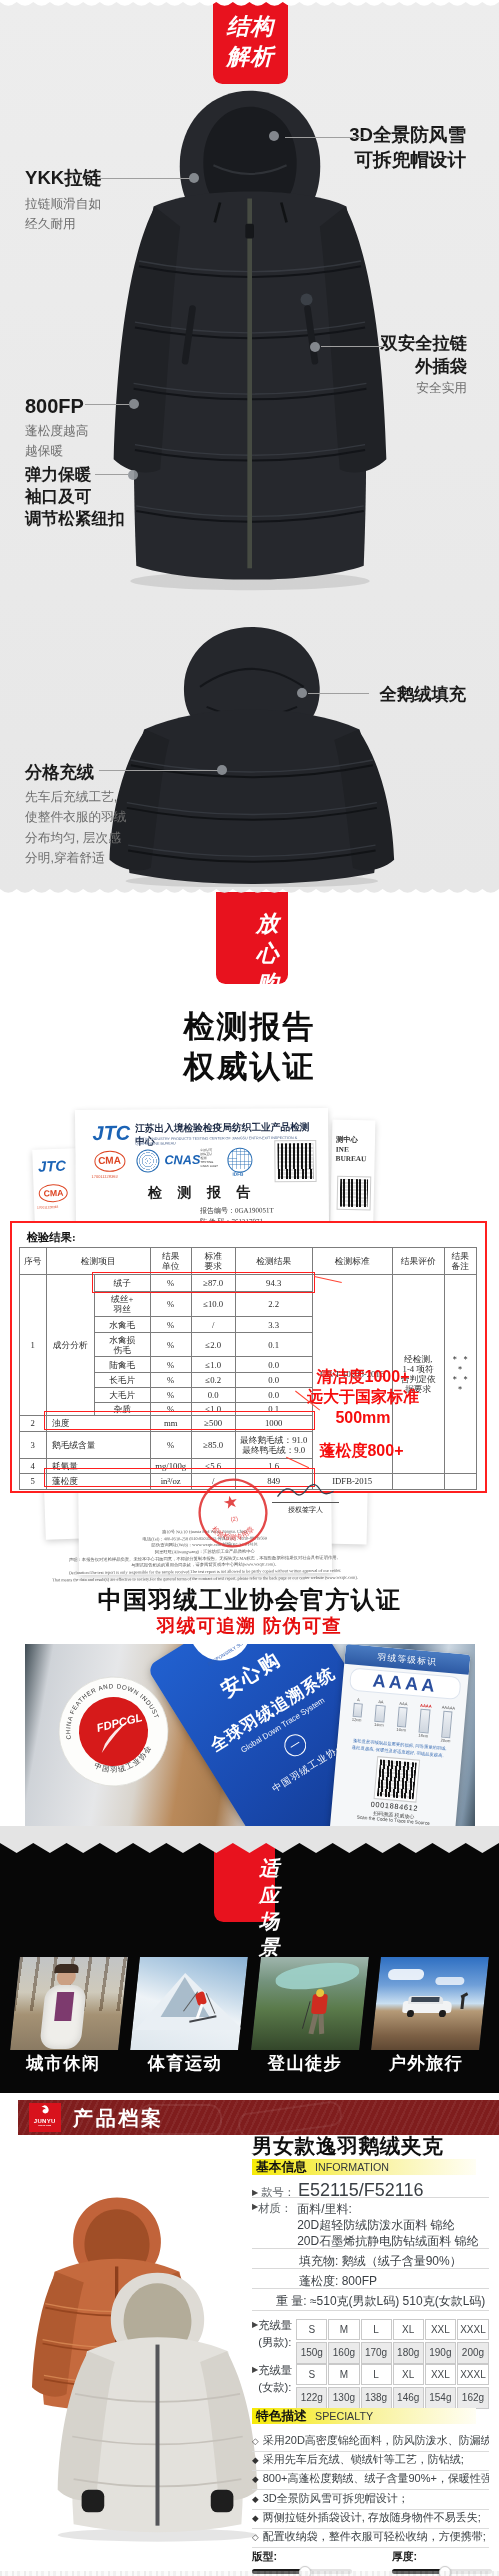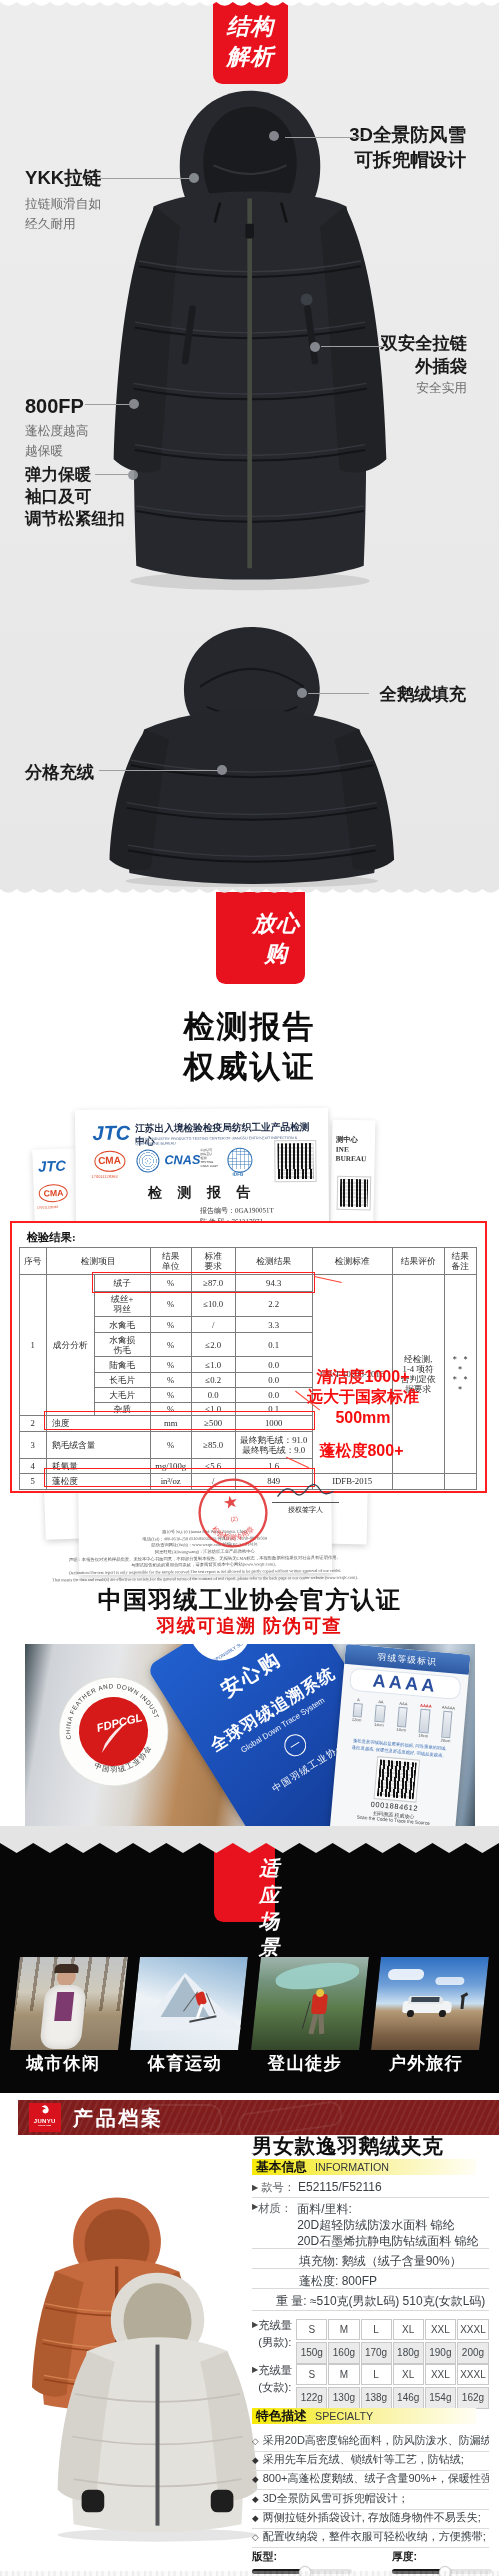--- a/index.html
+++ b/index.html
@@ -9,21 +9,21 @@
   .pre{white-space:pre-line;}
   .ctr{text-align:center;}
   .rt{text-align:right;}
 
   
   .sec-gray{left:0;top:0;width:499px;height:887px;background:linear-gradient(180deg,#ededed,#e7e7e7);}
   .badge{background:#e8121e;border-radius:0 0 9.3px 9.3px;color:#fff;text-align:center;
          font-weight:bold;letter-spacing:1.3px;}
   .badge .bl{font-size:22.6px;line-height:1.32;font-style:italic;}
   #badge-structure{left:213px;top:0;width:75px;height:84px;padding-top:12px;box-sizing:border-box;}
-  #badge-assured{left:216px;top:892px;width:89px;height:92px;padding-top:17.3px;box-sizing:border-box;padding-left:32px;}
+  #badge-assured{left:216px;top:892px;width:72px;height:92px;padding-top:17.3px;box-sizing:border-box;padding-left:32px;}
   #badge-scene{left:214px;top:1835px;width:61px;height:87px;padding-top:20px;box-sizing:border-box;}
   #badge-scene .bl{font-size:20px;margin-left:45px;}
   .ann-t{font-weight:bold;color:#1a1a1a;font-size:17.3px;line-height:1.32;}
   .ann-d{color:#6e6e6e;font-size:12.7px;line-height:1.6;}
   .dot{width:10px;height:10px;border-radius:50%;background:#8f9399;opacity:.9;}
   .lead{height:0.7px;background:#9f9f9f;}
 
   
   .h-title{left:0;top:1007px;width:499px;text-align:center;color:#0d0d0d;
            font-size:31px;font-weight:bold;letter-spacing:2px;line-height:1.3;}
@@ -174,20 +174,24 @@
 袖口及可
 调节松紧纽扣</div>
   <div class="abs lead" style="left:95px;top:474px;width:33px;z-index:2"></div>
   <div class="abs dot" style="left:128px;top:470px;z-index:2"></div>
 
   <div class="abs ann-t rt" style="right:33px;top:683px;z-index:2">全鹅绒填充</div>
   <div class="abs lead" style="left:308px;top:693px;width:61px;z-index:2"></div>
   <div class="abs dot" style="left:297px;top:688px;z-index:2"></div>
 
   <div class="abs ann-t" style="left:25px;top:761px;z-index:2">分格充绒</div>
+  <div class="abs ann-d pre" style="left:25px;top:787px;z-index:2">先车后充绒工艺,
+使整件衣服的羽绒
+分布均匀, 层次感
+分明,穿着舒适</div>
   <div class="abs lead" style="left:99px;top:770px;width:119px;z-index:2"></div>
   <div class="abs dot" style="left:217px;top:765px;z-index:2"></div>
 
   <div class="abs badge" id="badge-structure">
     <div class="bl">结构</div>
     <div class="bl">解析</div>
   </div>
   <svg class="abs" style="left:0;top:0;z-index:3" width="499" height="10.7" viewBox="0 0 750 16">
     <path fill="#ffffff" d="M0 3 q12.5 11 25 0 q12.5 11 25 0 q12.5 11 25 0 q12.5 11 25 0 q12.5 11 25 0 q12.5 11 25 0 q12.5 11 25 0 q12.5 11 25 0 q12.5 11 25 0 q12.5 11 25 0 q12.5 11 25 0 q12.5 11 25 0 q12.5 11 25 0 q12.5 11 25 0 q12.5 11 25 0 q12.5 11 25 0 q12.5 11 25 0 q12.5 11 25 0 q12.5 11 25 0 q12.5 11 25 0 q12.5 11 25 0 q12.5 11 25 0 q12.5 11 25 0 q12.5 11 25 0 q12.5 11 25 0 q12.5 11 25 0 q12.5 11 25 0 q12.5 11 25 0 q12.5 11 25 0 q12.5 11 25 0 L750 0 L0 0 Z"></path>
   </svg>
@@ -579,21 +583,21 @@
 
     <div class="rightcol">
       <div class="abs" style="left:0;top:32px;font-size:20.6px;font-weight:bold;color:#0f0f0f;letter-spacing:0.7px">男女款逸羽鹅绒夹克</div>
       <div class="abs ybar" style="left:0;top:59px;width:220px">
         <span class="cn">基本信息</span>
         <span class="en">INFORMATION</span>
       </div>
       <div class="abs" style="left:0;top:80px">
         <span class="mark">▶</span>
         <span class="lbl">款号：</span>
-        <span class="val" style="font-size:12px">E52115/F52116</span>
+        <span class="val" style="font-size:18px">E52115/F52116</span>
       </div>
       <div class="abs" style="left:0;top:101px;display:flex">
         <span class="mark" style="margin-top:1.3px">▶</span>
         <span class="lbl" style="width:39px">材质：</span>
         <span class="val pre" style="line-height:1.35">面料/里料:
 20D超轻防绒防泼水面料 锦纶
 20D石墨烯抗静电防钻绒面料 锦纶</span>
       </div>
       <div class="abs val" style="left:47px;top:153px">填充物: 鹅绒（绒子含量90%）</div>
       <div class="abs val" style="left:47px;top:173px">蓬松度: 800FP</div>

